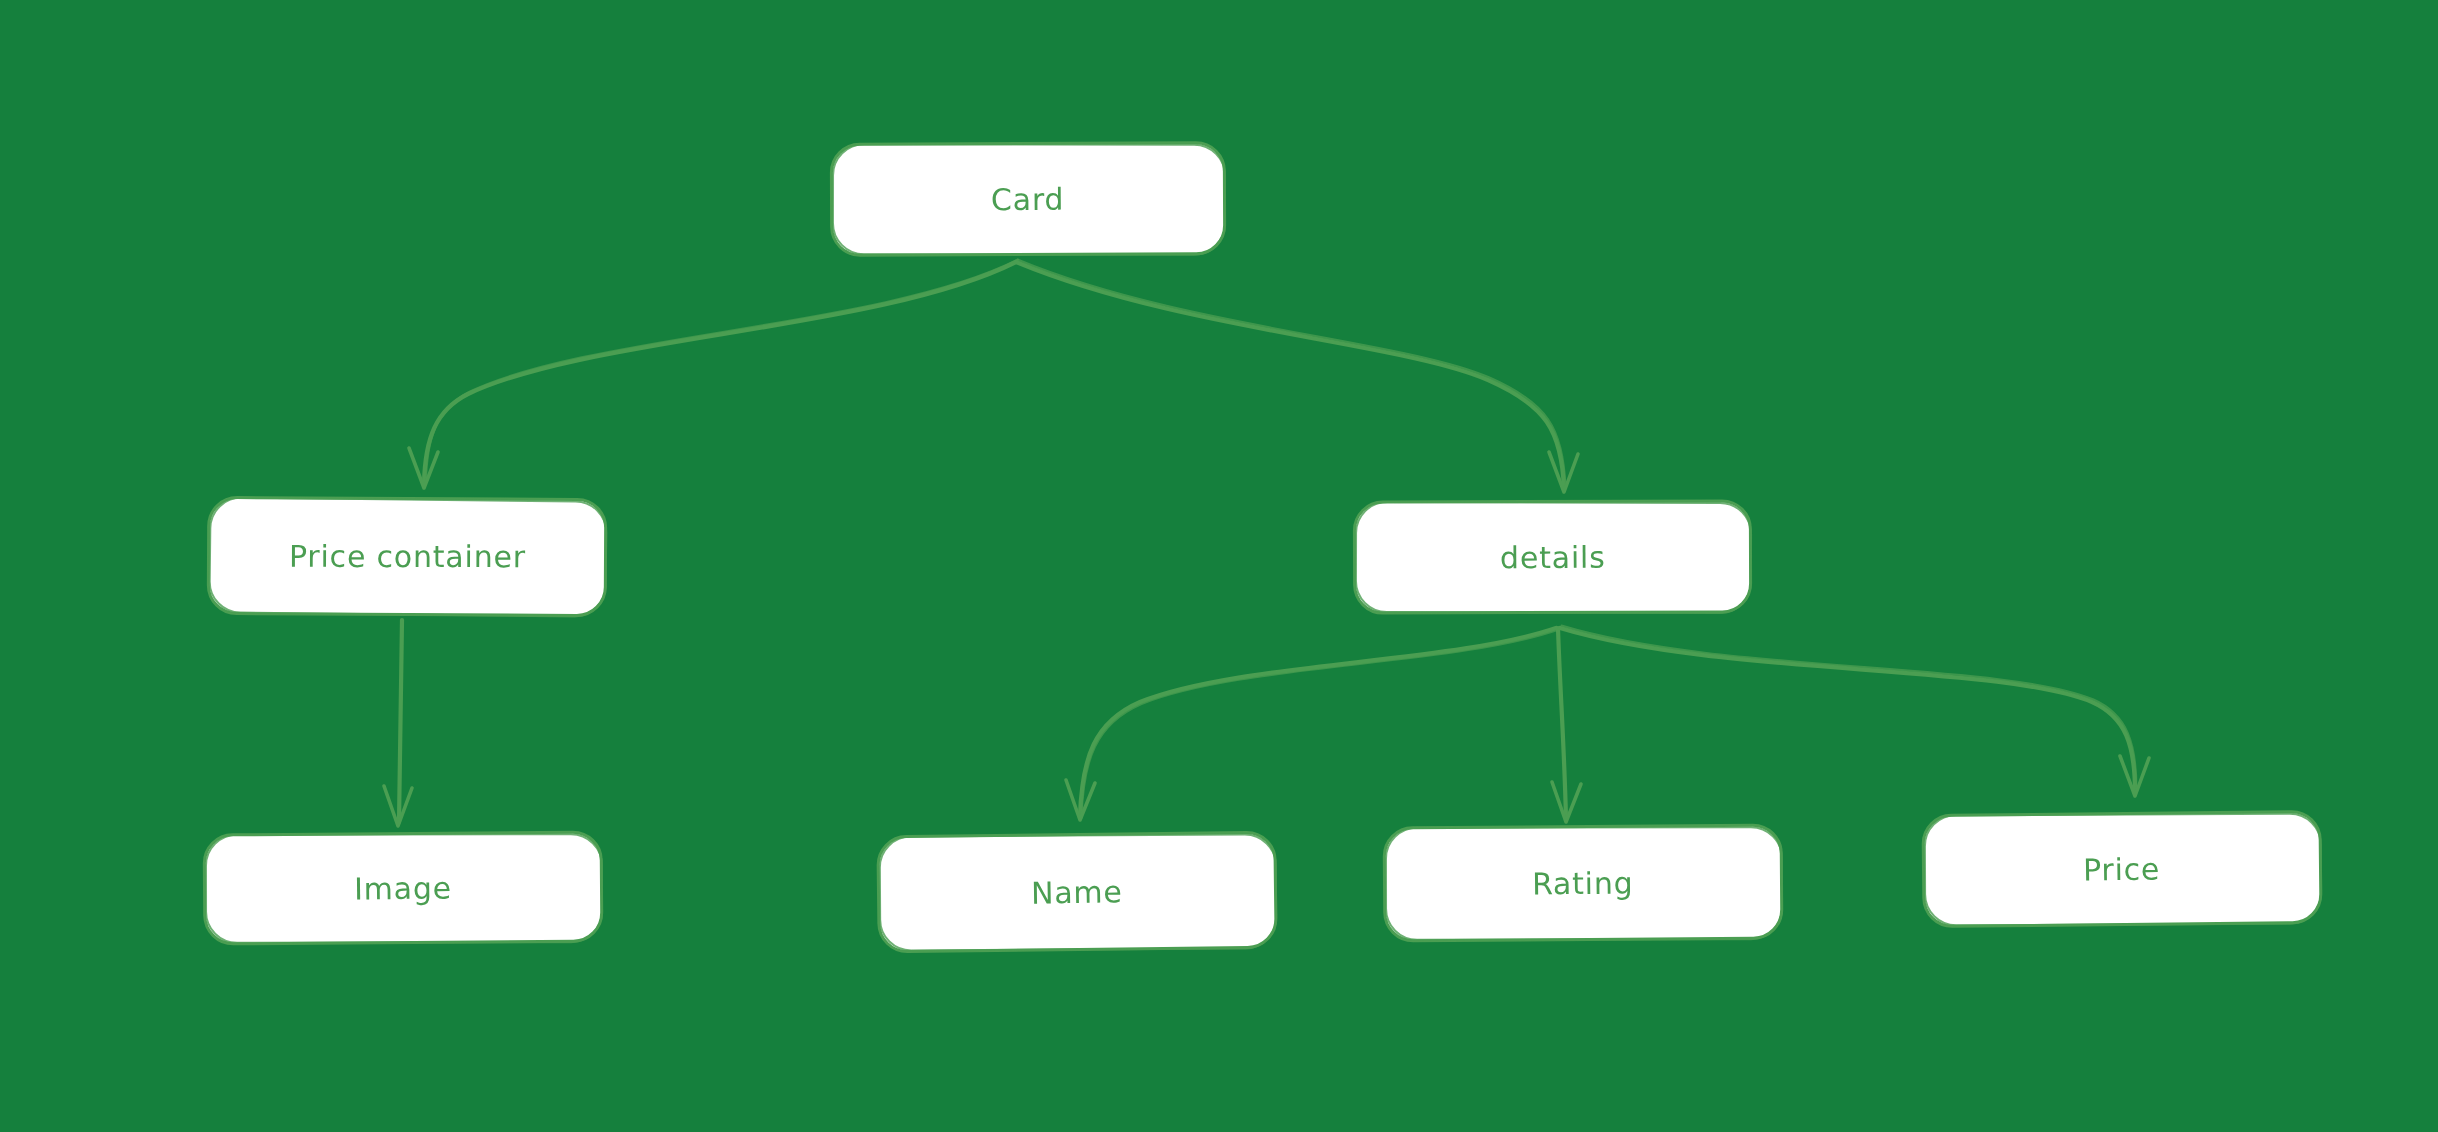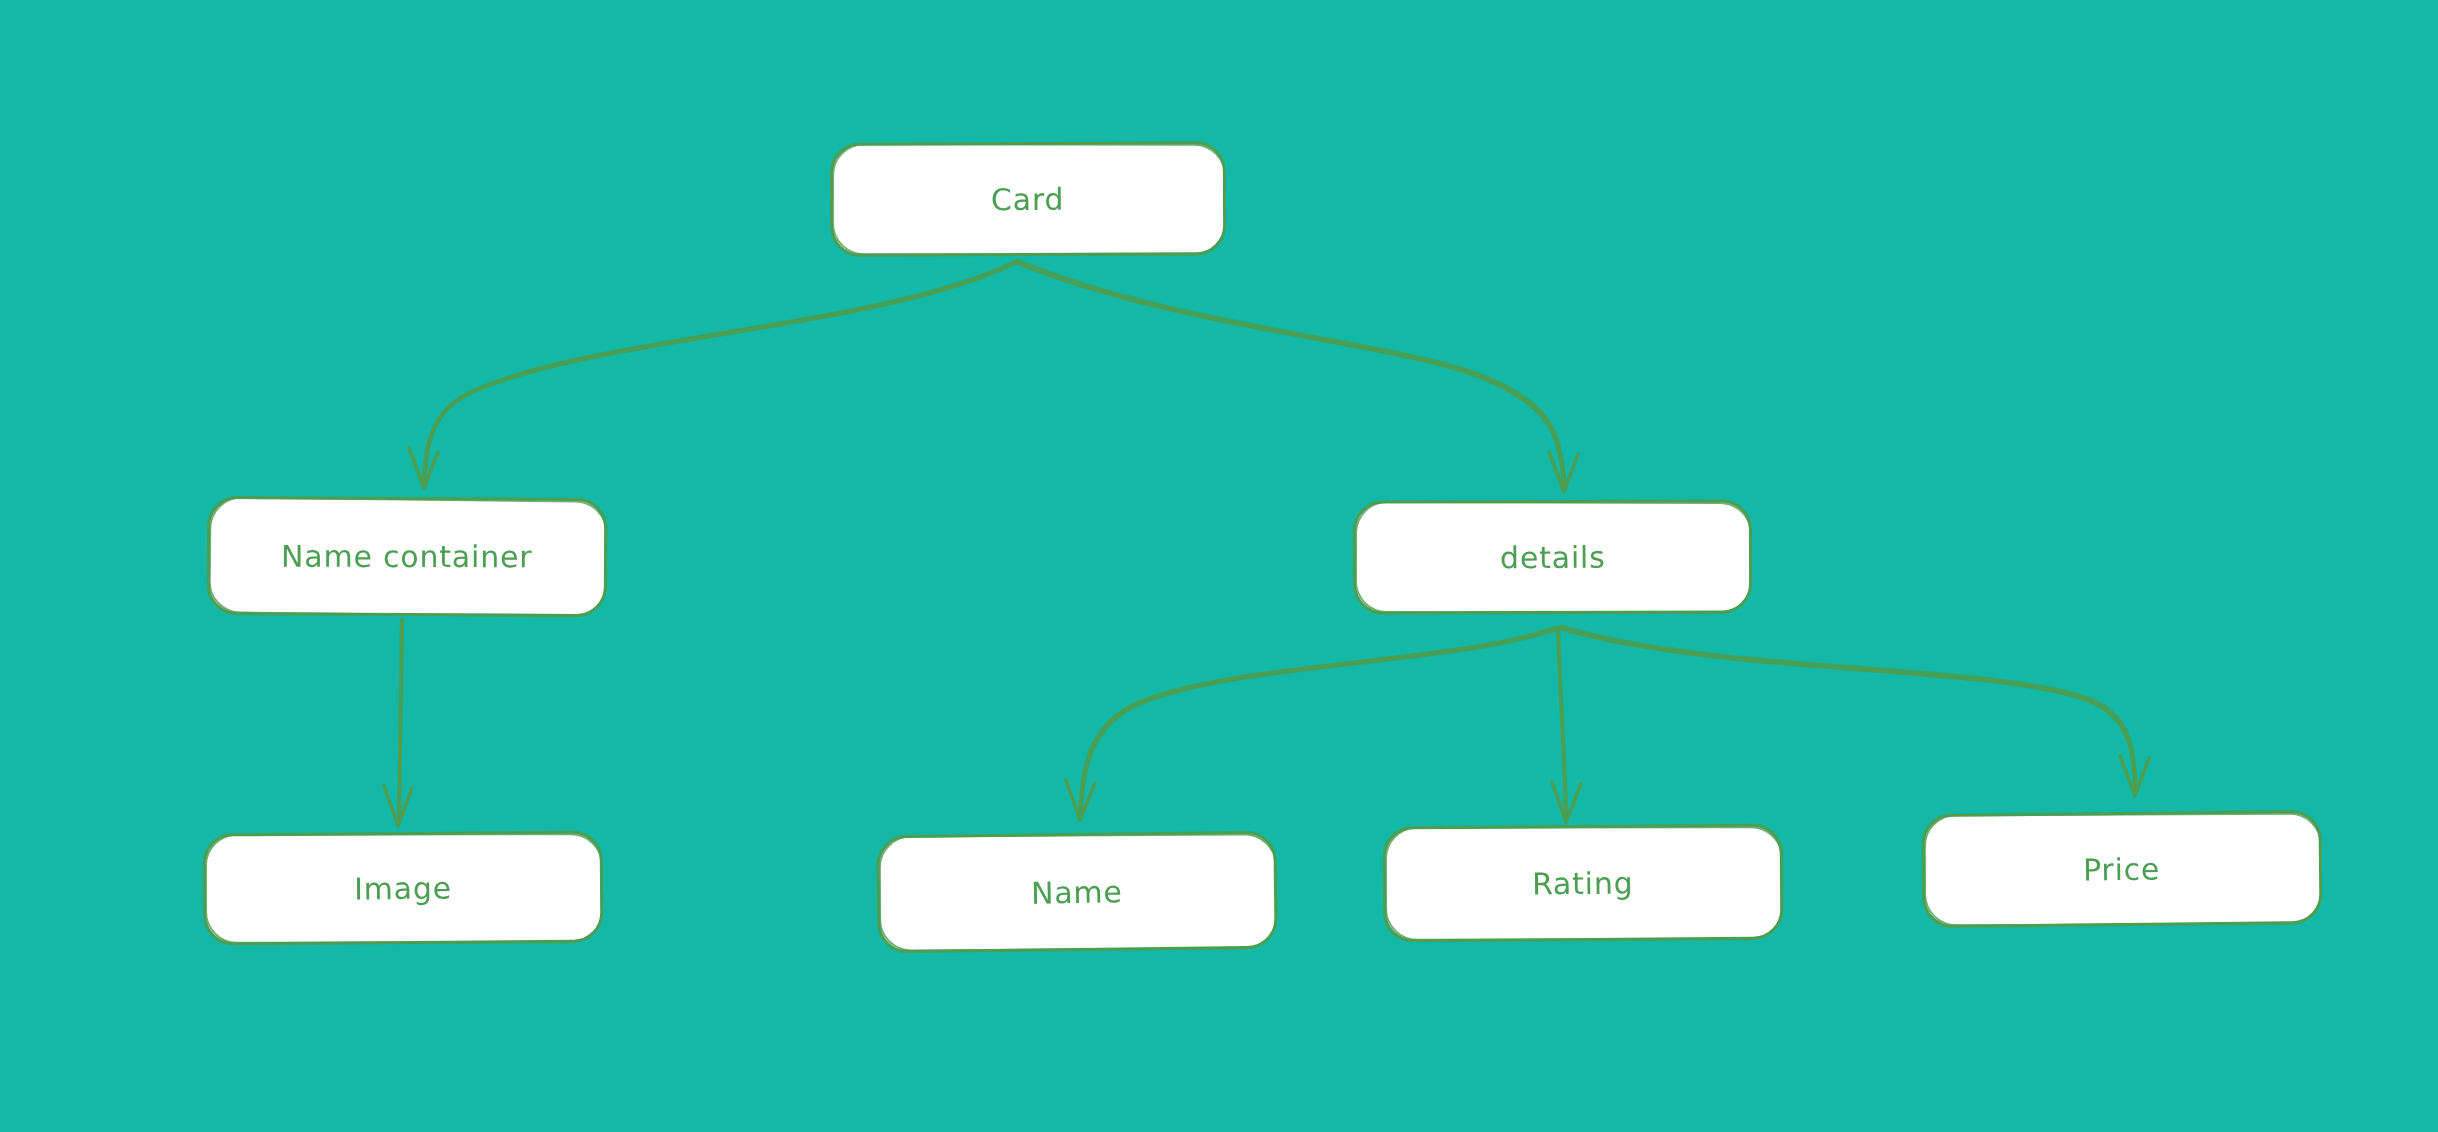--- a/index.html
+++ b/index.html
@@ -4,21 +4,21 @@
 <style>
   :root { --ink: #4b9e52; }
   * { margin: 0; padding: 0; box-sizing: border-box; }
   html, body { background: #ffffff; }
   body { font-family: "DejaVu Sans", sans-serif; }
 
   .canvas {
     position: relative;
     width: 2438px;
     height: 1132px;
-    background: #14b8a6;
+    background: #15803d;
     overflow: hidden;
   }
 
   .edges {
     position: absolute;
     left: 0; top: 0;
     width: 2438px; height: 1132px;
   }
   .edges path {
     fill: none;
@@ -99,21 +99,21 @@
       <path class="edge-echo" d="M 1560 628 C 1720 676, 2000 664, 2092 702 C 2126 717, 2135 746, 2135 792" transform="translate(1.5,-2.5)"></path>
       <path class="edge-head" d="M 2120 756 L 2135 796 L 2149 758"></path>
     </g>
   </svg>
 
   <div class="node" style="left:830px; top:142px; width:396px; height:114px; transform:rotate(-.25deg);">
     <span class="node-label">Card</span>
   </div>
 
   <div class="node" style="left:207px; top:497px; width:400px; height:119px; transform:rotate(.3deg);">
-    <span class="node-label">Name container</span>
+    <span class="node-label">Price container</span>
   </div>
 
   <div class="node" style="left:1353px; top:500px; width:399px; height:114px; transform:rotate(-.2deg);">
     <span class="node-label">details</span>
   </div>
 
   <div class="node" style="left:203px; top:832px; width:400px; height:112px; transform:rotate(-.45deg);">
     <span class="node-label">Image</span>
   </div>
 

